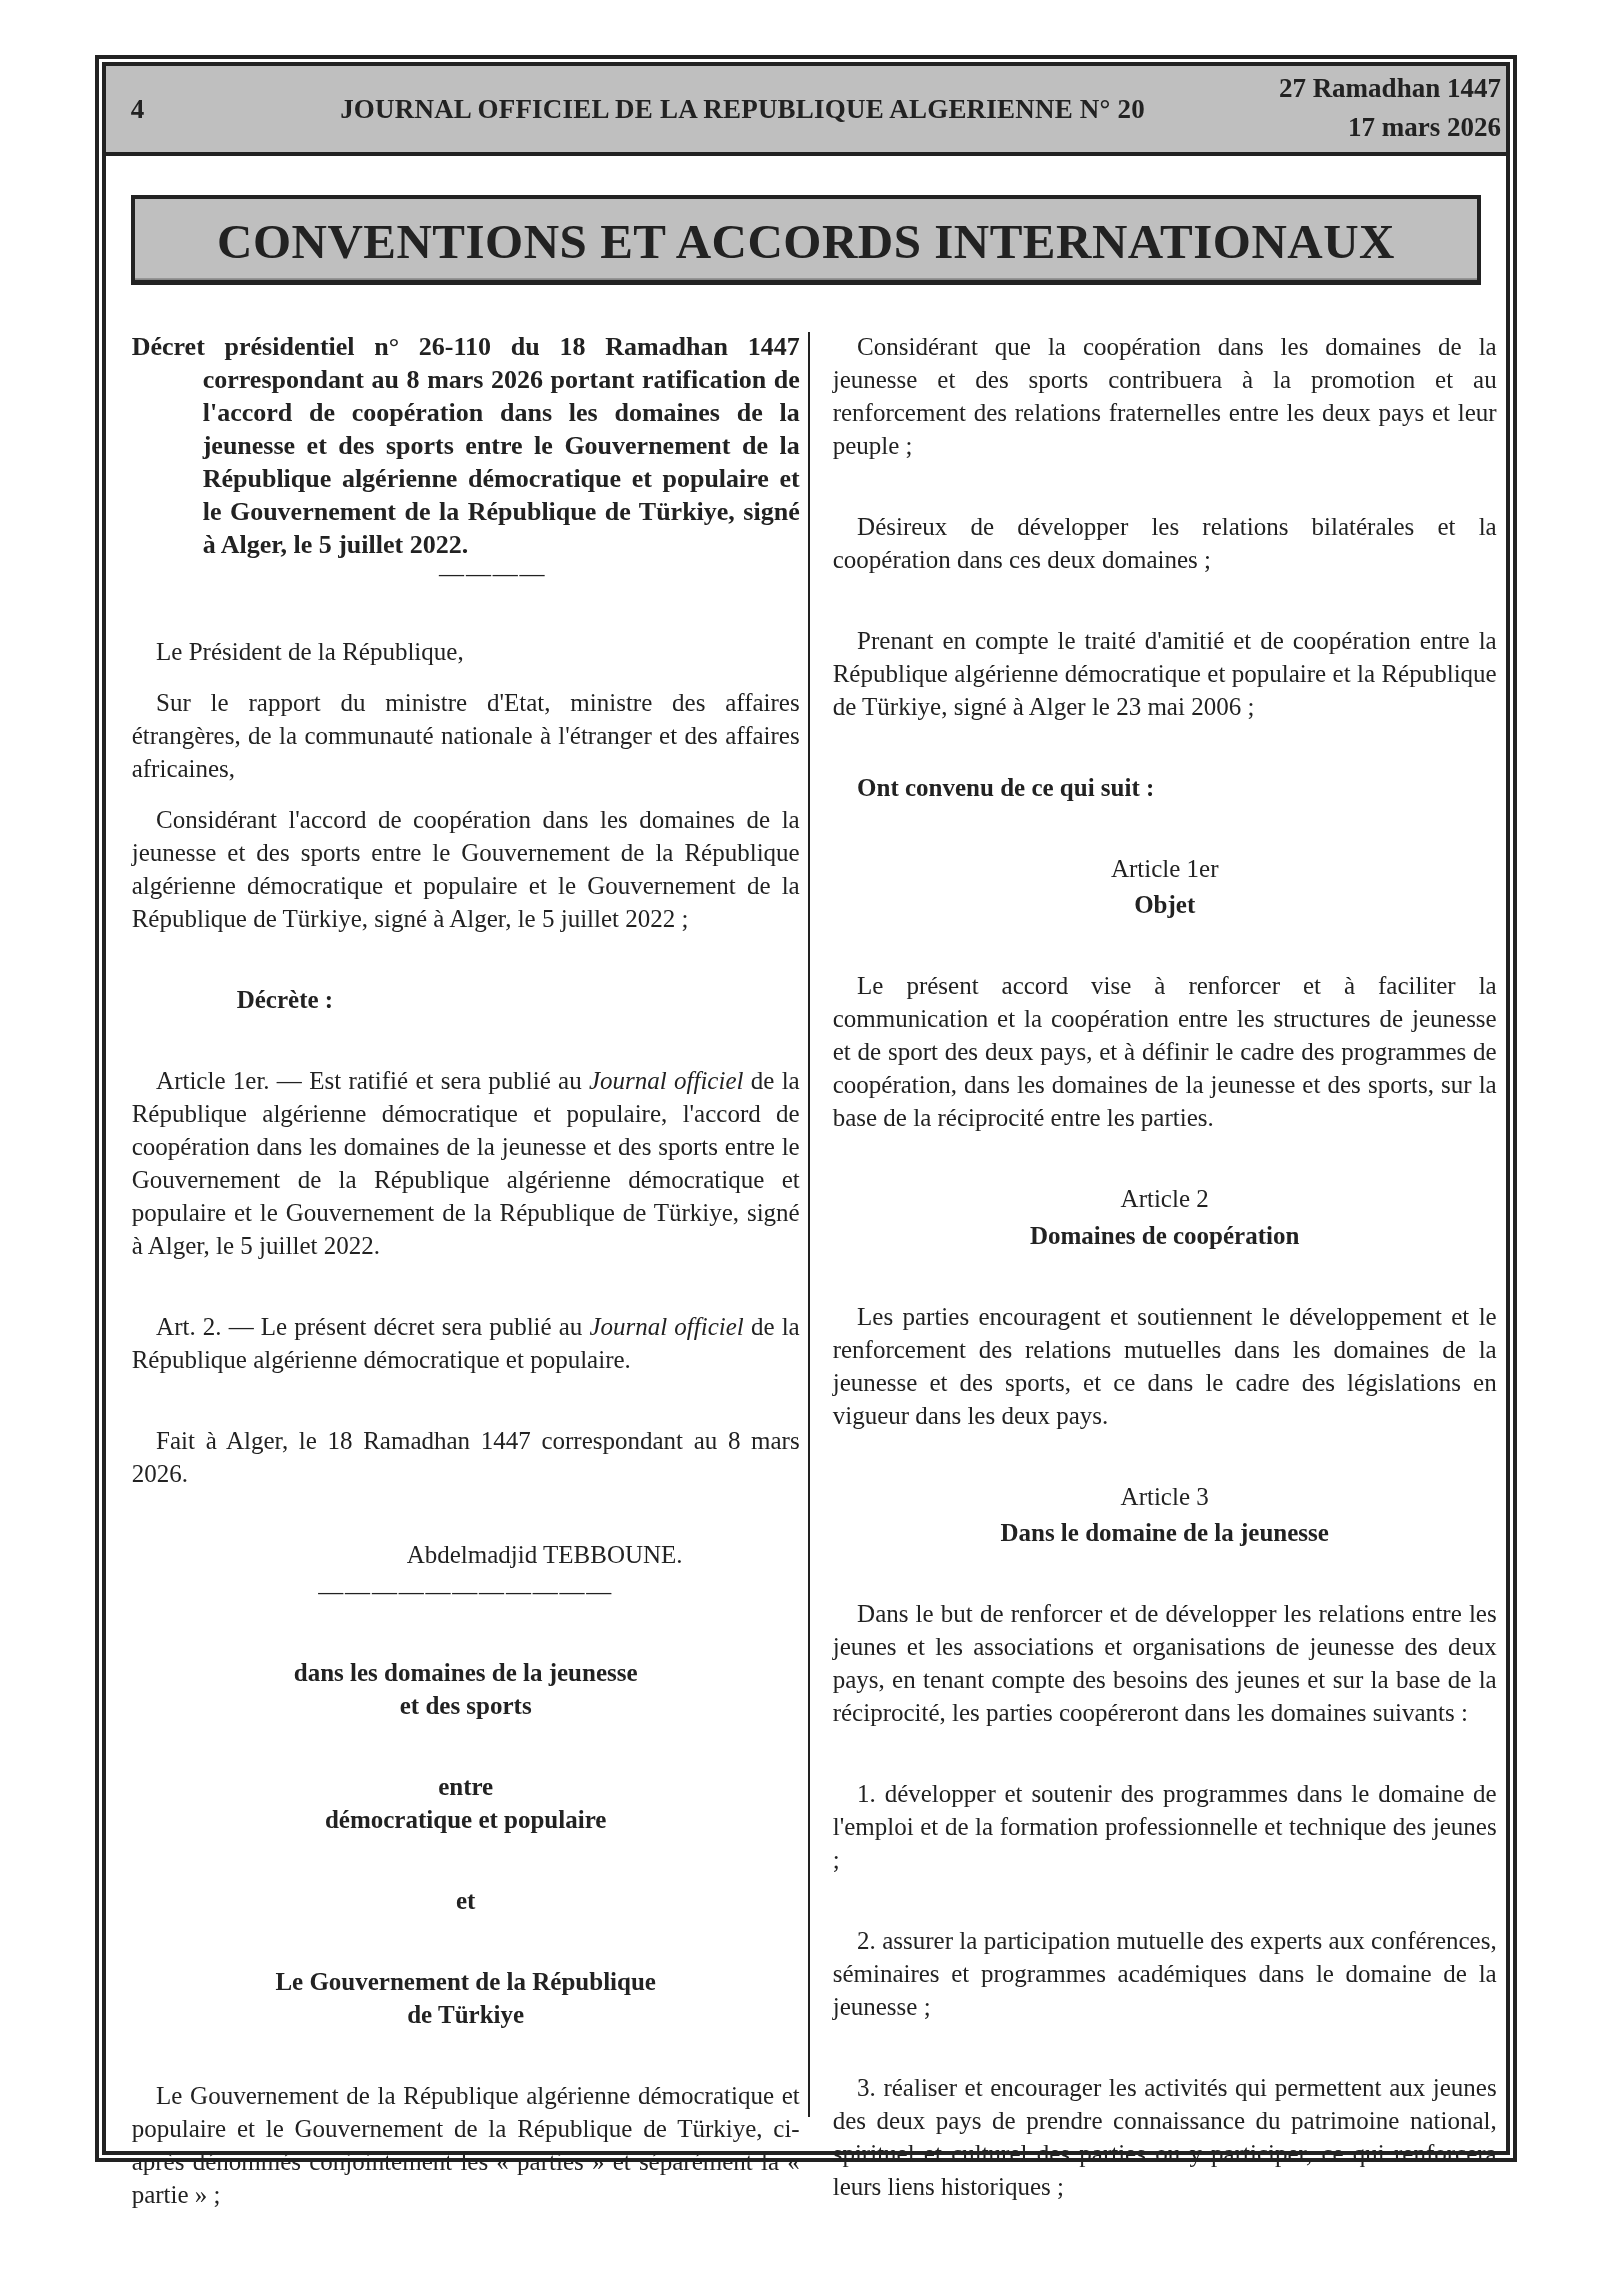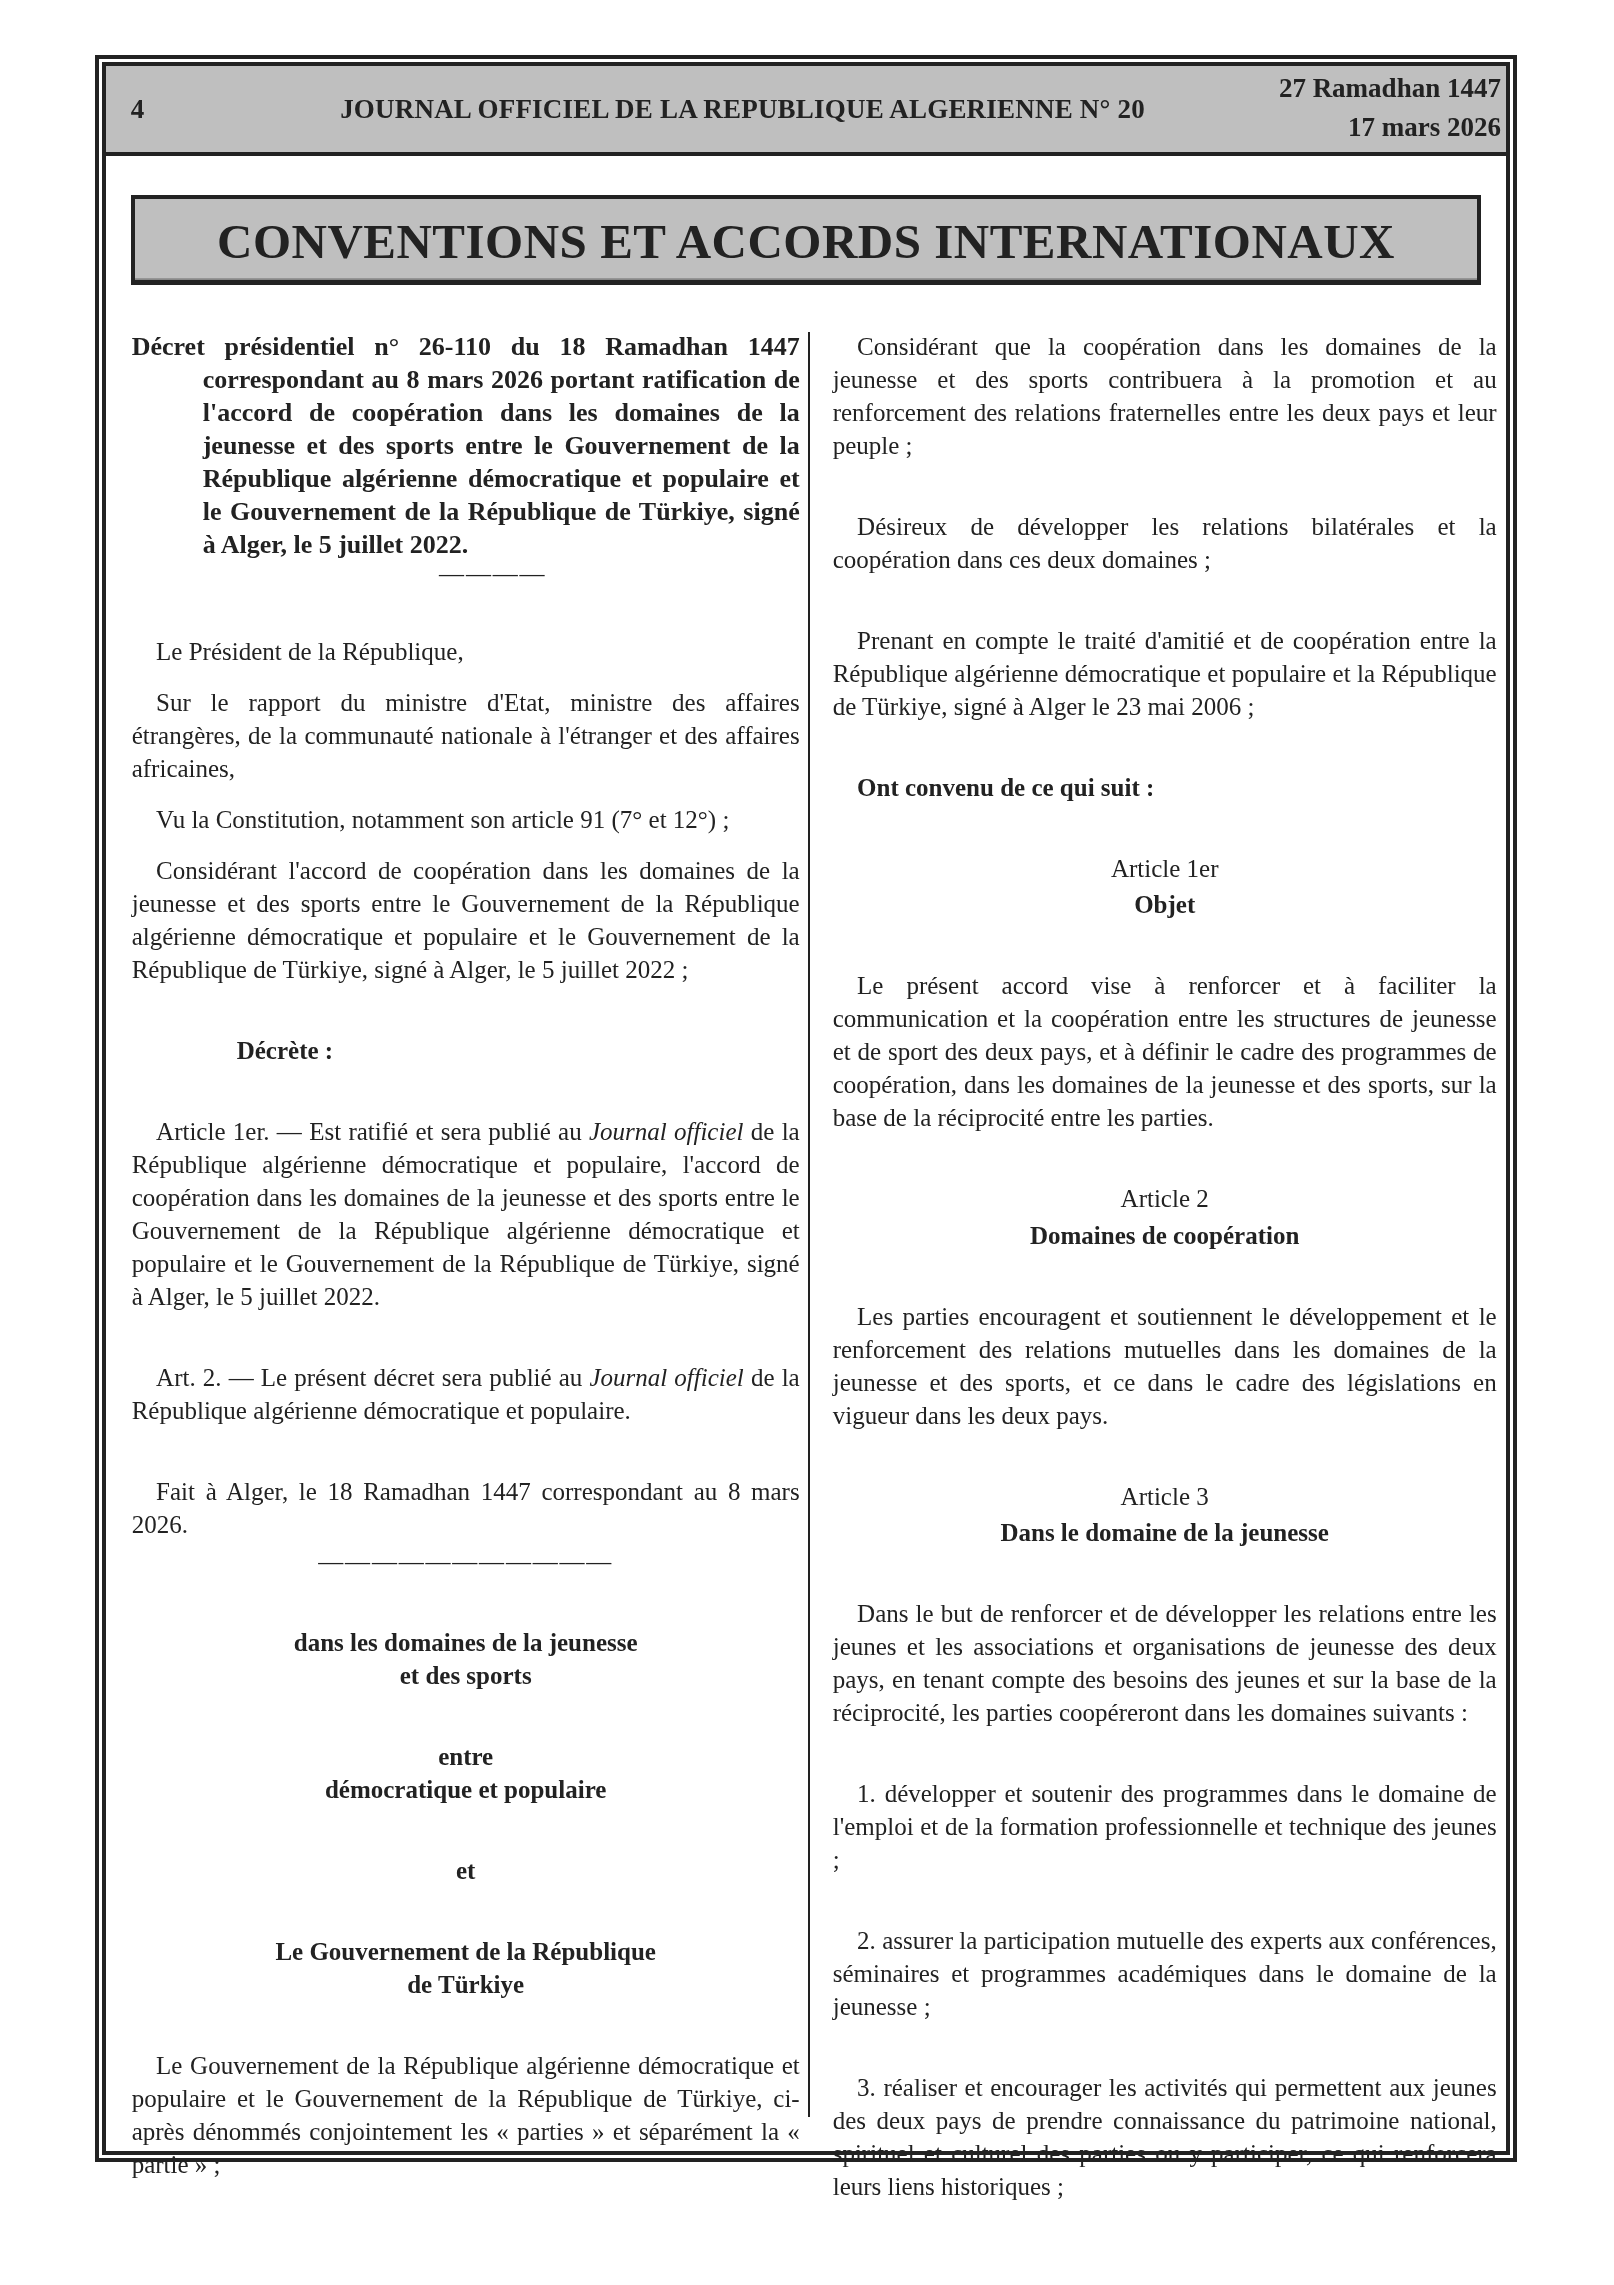--- a/index.html
+++ b/index.html
@@ -63,30 +63,30 @@
     </div>
 
     <div class="col-divider"></div>
 
     <div class="col col-left">
       <p class="hang"><span>Décret présidentiel n° 26-110 du 18 Ramadhan 1447</span> <span>correspondant au 8 mars 2026 portant ratification de l'accord de coopération dans les domaines de la jeunesse et des sports entre le Gouvernement de la République algérienne démocratique et populaire et le Gouvernement de la République de Türkiye, signé à Alger, le 5 juillet 2022.</span></p>
       <p class="dashes" style="margin-top:-3.6px;padding-left:54px;">————</p>
 
       <p class="indent gap-l">Le Président de la République,</p>
       <p class="indent gap-s">Sur le rapport du ministre d'Etat, ministre des affaires étrangères, de la communauté nationale à l'étranger et des affaires africaines,</p>
-      <p class="indent gap-s">Vu la Constitution, notamment son article 91 (7° et 12°) ;</p>
       <p class="indent gap-s">Considérant l'accord de coopération dans les domaines  de la jeunesse et des sports entre le Gouvernement de la République algérienne démocratique et populaire et le Gouvernement de la République de Türkiye, signé à Alger, le 5 juillet 2022 ;</p>
 
       <p class="bold gap-m" style="padding-left:105px;">Décrète :</p>
 
       <p class="indent gap-m"><span>Article 1er. — Est ratifié et sera publié au </span><span class="ital">Journal officiel</span><span> de  la  République algérienne démocratique et populaire, l'accord de  coopération  dans les domaines de la jeunesse et des sports entre le Gouvernement de la République algérienne démocratique et populaire et le Gouvernement de la République de Türkiye, signé à Alger, le 5 juillet 2022.</span></p>
 
       <p class="indent gap-m"><span>Art. 2. — Le présent décret sera publié au </span><span class="ital">Journal officiel</span><span> de la République algérienne démocratique et populaire.</span></p>
 
       <p class="indent gap-m">Fait à Alger, le 18 Ramadhan 1447 correspondant au 8 mars 2026.</p>
+      <p class="sig gap-m">Abdelmadjid TEBBOUNE.</p>
       <p class="dashes" style="margin-top:3.6px;">———————————</p>
 
       <p class="bold center gap-m">dans les domaines de la jeunesse</p>
       <p class="bold center">et des sports</p>
       <p class="bold center gap-m">entre</p>
       <p class="bold center">démocratique et populaire</p>
       <p class="bold center gap-m">et</p>
       <p class="bold center gap-m">Le Gouvernement de la République</p>
       <p class="bold center">de Türkiye</p>
       <p class="indent gap-m">Le Gouvernement de la République algérienne démocratique et populaire et le Gouvernement de la République de Türkiye, ci-après dénommés conjointement les « parties » et séparément la « partie » ;</p>

